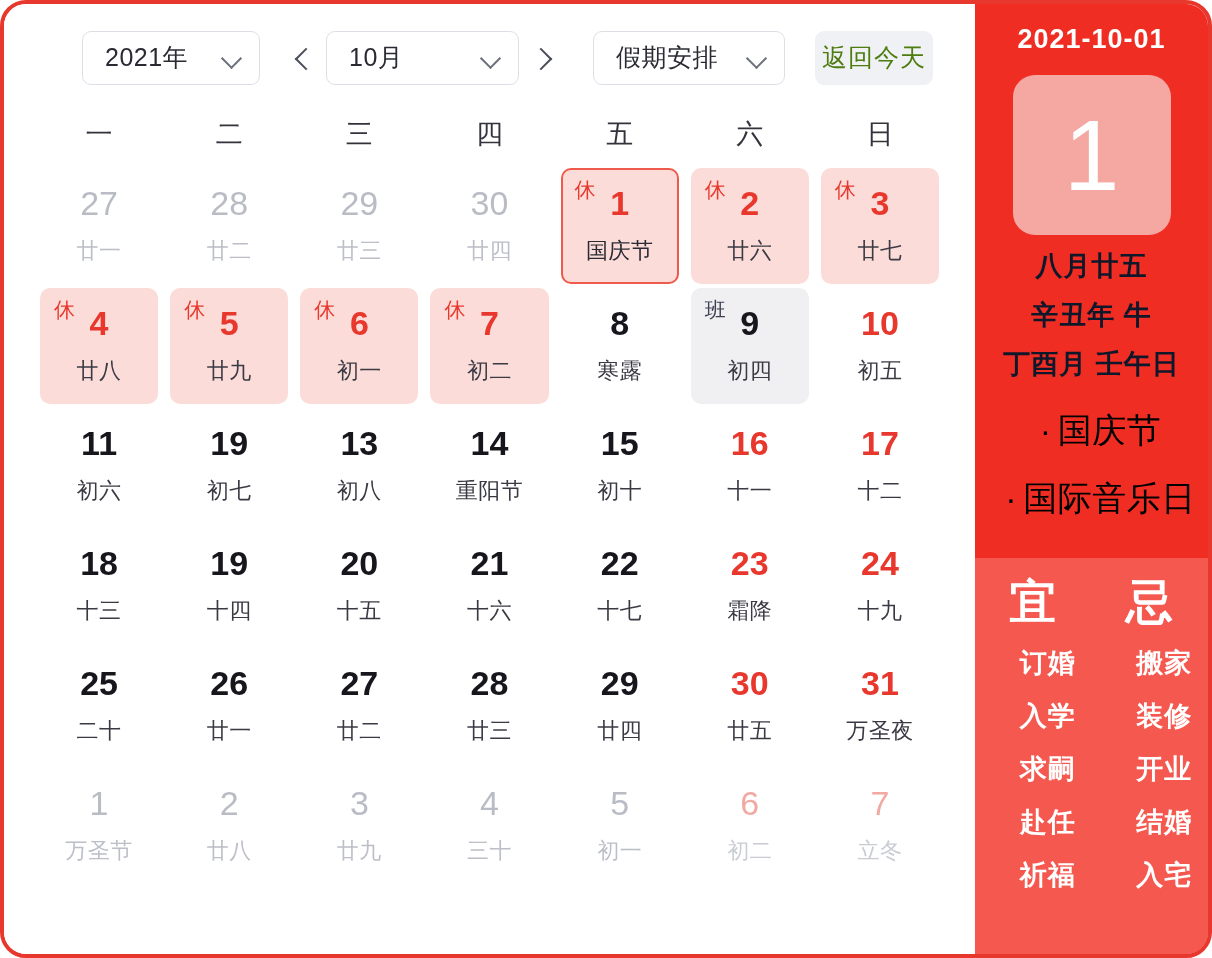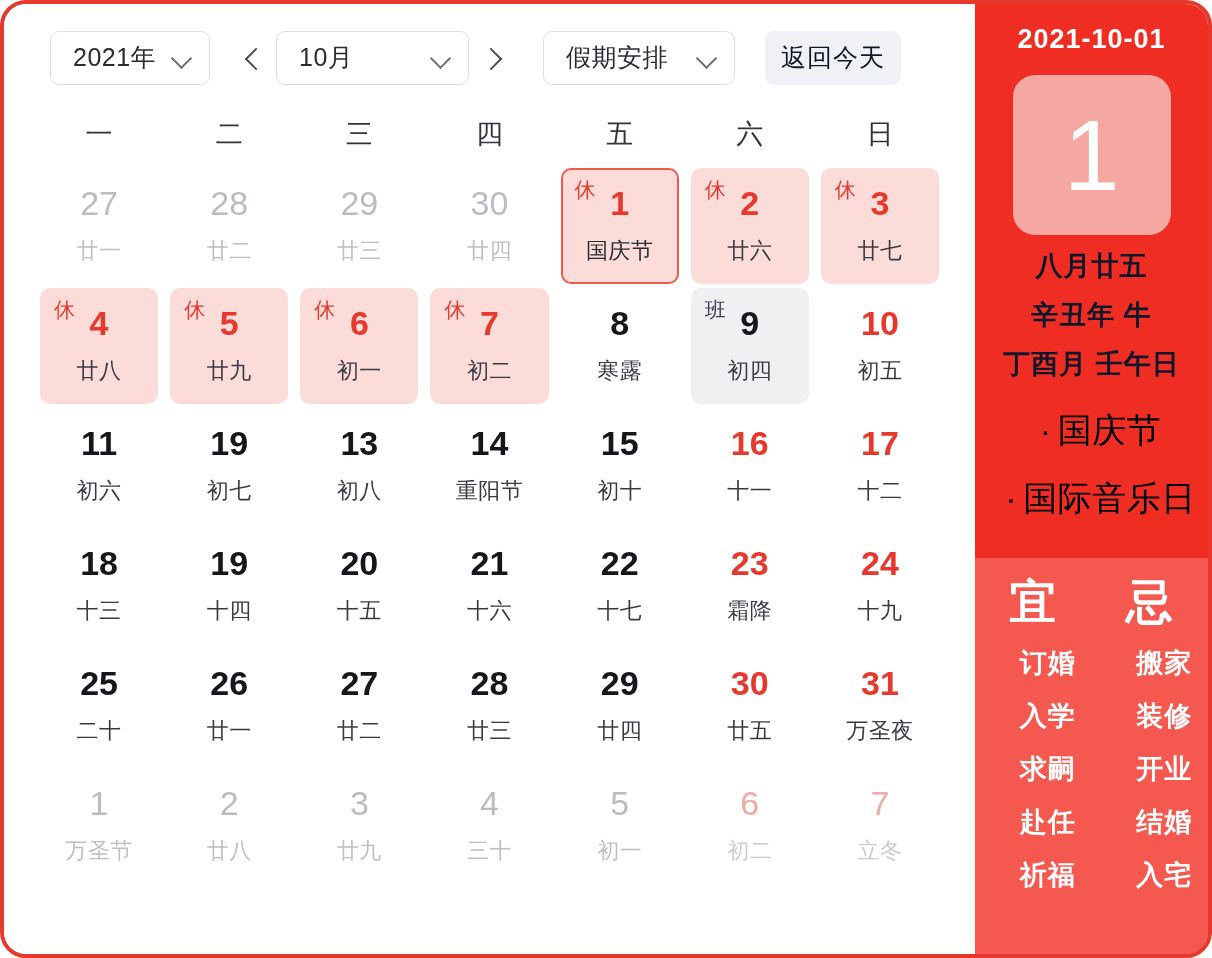--- a/index.html
+++ b/index.html
@@ -47,21 +47,21 @@
     border-radius: 9px;
     background: #ffffff;
     display: flex;
     align-items: center;
     justify-content: space-between;
     padding: 0 16px 0 22px;
     color: #2a2a33;
     font-size: 25px;
     letter-spacing: 0.5px;
   }
-  #year-select { width: 160px; }
+  #year-select { width: 178px; margin-left: 32px; }
   #month-select { width: 193px; }
   #holiday-select { width: 192px; }
   .select-label { white-space: nowrap; }
   .chev {
     width: 22px;
     height: 22px;
     flex: 0 0 22px;
     margin-left: 12px;
     position: relative;
   }
@@ -109,23 +109,23 @@
     height: 14px;
     border-right: 2px solid #4a4e5a;
     border-top: 2px solid #4a4e5a;
     transform: rotate(45deg);
   }
   #today-button {
     height: 54px;
     background: #f0f1f4;
     border: none;
     border-radius: 9px;
-    color: #0f172a;
+    color: #4d7c0f;
     font-size: 25px;
-    padding: 0 16px;
+    padding: 0 7px;
     font-family: Liberation Mono, monospace;
     cursor: pointer;
     letter-spacing: 1px;
   }
   .spacer-18 { width: 18px; }
   .spacer-26 { width: 26px; }
   .spacer-30 { width: 30px; }
 
   #weekdays {
     display: grid;

